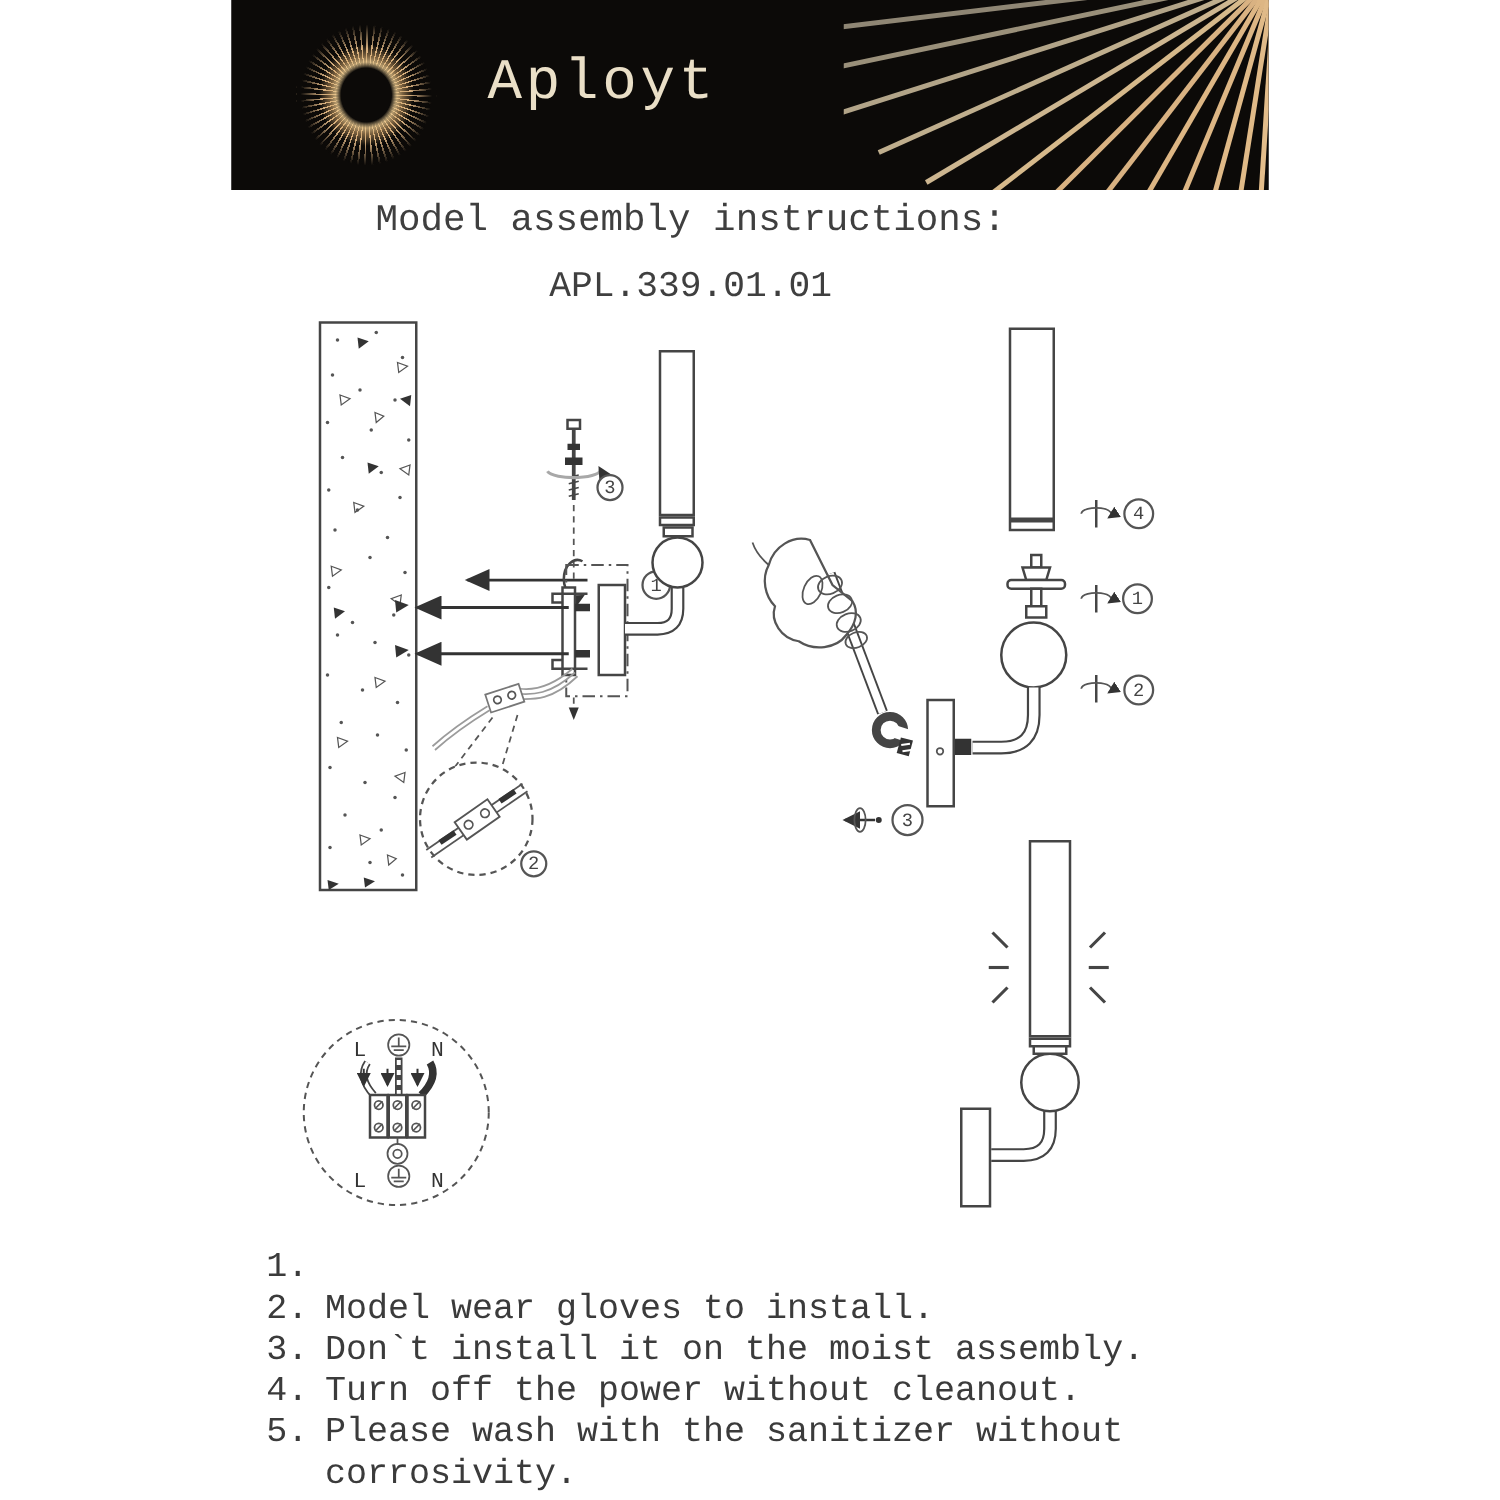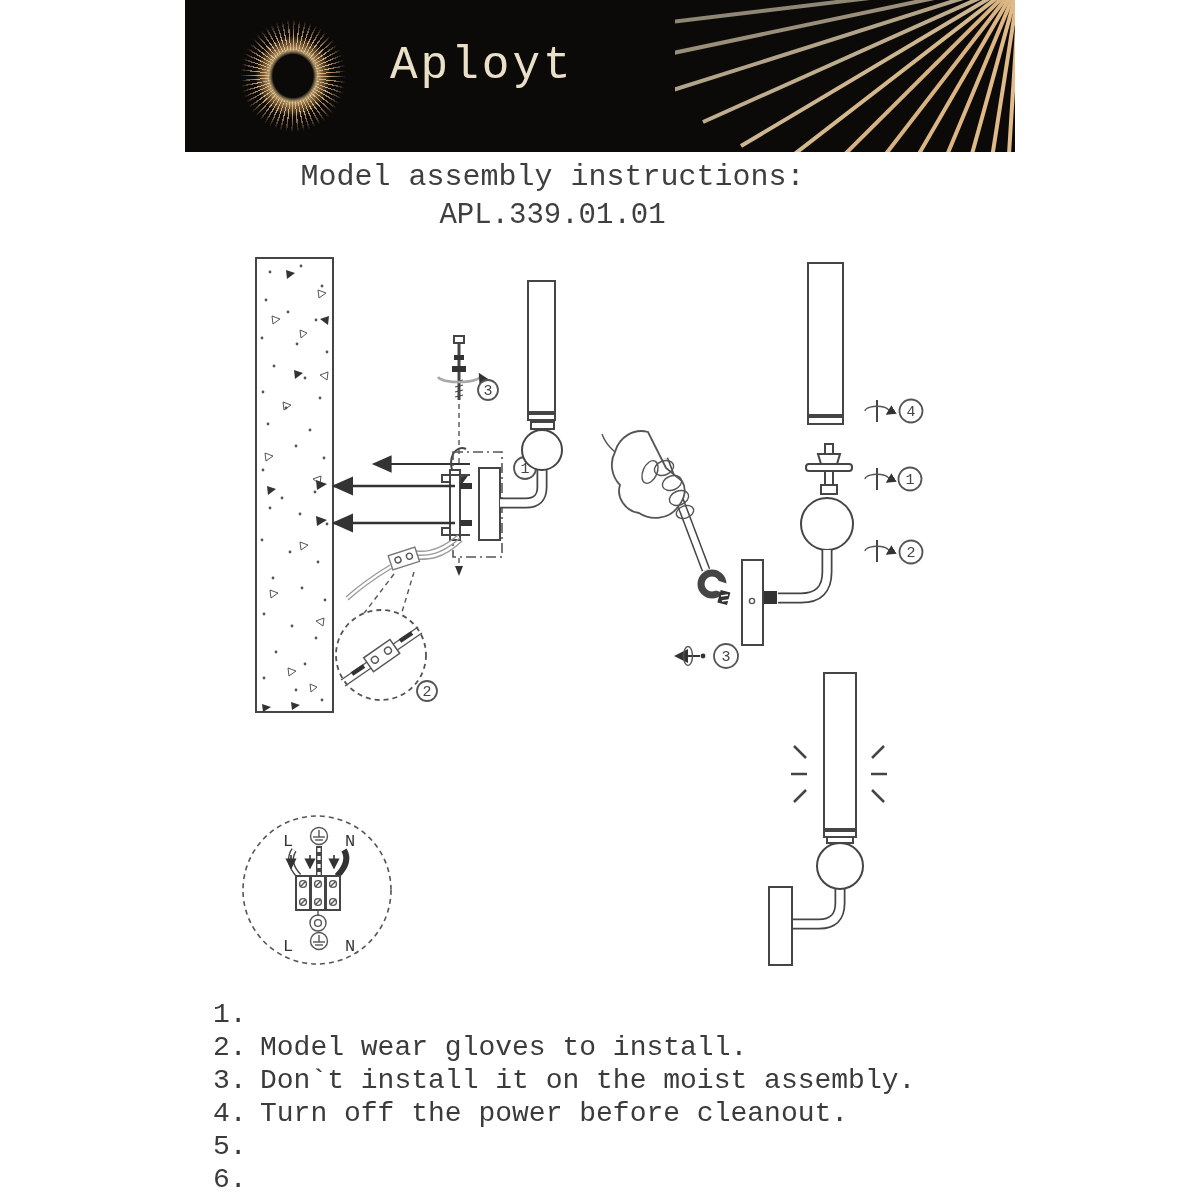--- a/index.html
+++ b/index.html
@@ -10,21 +10,21 @@
   .starburst{position:absolute;left:52px;top:16px;width:112px;height:120px;border-radius:50%;
      background:
        radial-gradient(closest-side,#0c0a08 0%,#0c0a08 36%,rgba(12,10,8,0) 44%,rgba(12,10,8,0) 62%,#0c0a08 94%),
        radial-gradient(closest-side,rgba(244,214,156,.95) 38%,rgba(214,170,110,.55) 52%,rgba(12,10,8,0) 68%),
        repeating-conic-gradient(#d9b282 0deg 1.7deg,rgba(12,10,8,0) 1.7deg 6deg);}
   .brand{position:absolute;left:205px;top:40px;font-size:46px;font-weight:300;letter-spacing:3px;color:#eadfc7;}
   .rays{position:absolute;right:0;top:0;}
   
   .title-block{position:absolute;left:180px;top:160px;width:745px;text-align:center;}
   .title-line1{font-size:30px;color:#3f3f3f;text-align:center;}
-  .title-line2{font-size:29px;color:#3f3f3f;margin-top:5px;}
+  .title-line2{font-size:29px;color:#3f3f3f;margin-top:19px;}
   
   .diagram{position:absolute;left:180px;top:250px;}
   .ln{stroke:#454545;stroke-width:2;fill:none;}
   .lnw{stroke:#454545;stroke-width:2;fill:#ffffff;}
   .thin{stroke:#555555;stroke-width:1.4;fill:none;}
   .wire{stroke:#9b9b9b;stroke-width:1.4;fill:none;}
   .tube-o{stroke:#454545;stroke-width:11;fill:none;stroke-linecap:butt;}
   .tube-i{stroke:#ffffff;stroke-width:7.5;fill:none;stroke-linecap:butt;}
   .dk{fill:#333333;stroke:none;}
   .badge{stroke:#555555;stroke-width:1.8;fill:#ffffff;}
@@ -394,23 +394,24 @@
     <li>
       <span class="num">2.</span>
       <span class="txt">Model wear gloves to install.</span>
     </li>
     <li>
       <span class="num">3.</span>
       <span class="txt">Don`t install it on the moist assembly.</span>
     </li>
     <li>
       <span class="num">4.</span>
-      <span class="txt">Turn off the power before cleanout.</span>
+      <span class="txt">Turn off the power without cleanout.</span>
     </li>
     <li>
       <span class="num">5.</span>
+      <span class="txt">Please wash with the sanitizer without corrosivity.</span>
     </li>
     <li>
       <span class="num">6.</span>
     </li>
   </ol>
 
 </div>
 
 </body></html>

